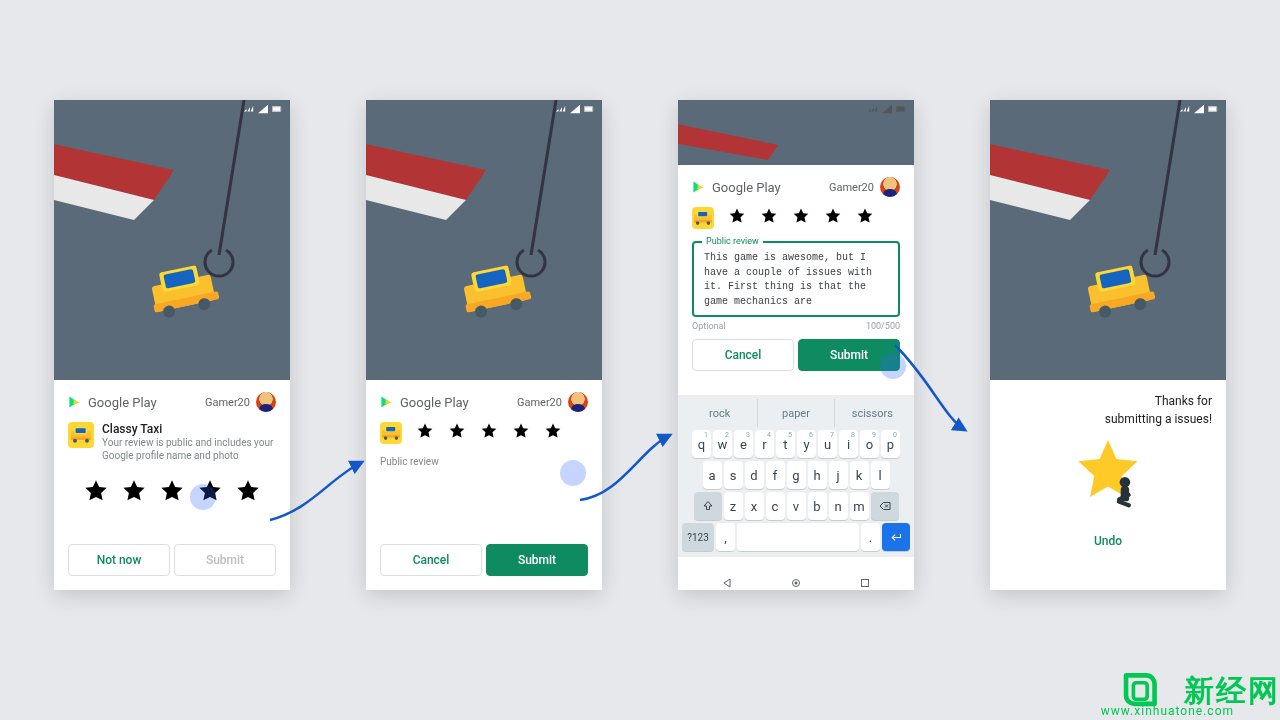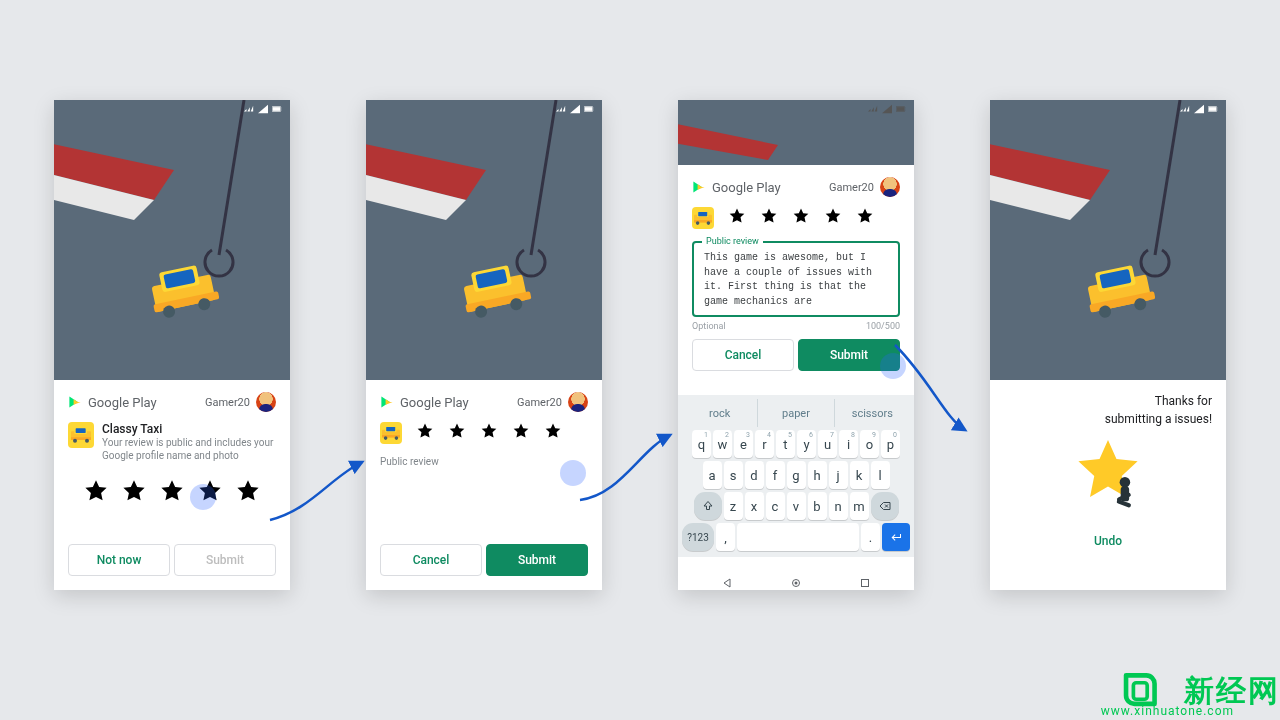--- a/index.html
+++ b/index.html
@@ -52,21 +52,21 @@
   .fieldwrap .text { font-size:10px; color:#3c4043; line-height:1.45;font-family:Liberation Mono, monospace; }
   .counter { display:flex; justify-content:space-between; font-size:9px; color:#9aa0a6; margin-bottom:8px; }
   
   .keyboard { background:#eceff1; padding:4px 4px 6px; }
   .sugg { display:flex; height:28px; }
   .sugg-item { flex:1; display:flex; align-items:center; justify-content:center; font-size:11px; color:#607d8b; border-right:1px solid #cfd8dc; }
   .sugg-item:last-child { border-right:none; }
   .krow { display:flex; justify-content:center; gap:2px; margin-top:3px; }
   .key { background:#fff; border-radius:4px; width:19px; height:28px; display:flex; align-items:center; justify-content:center; font-size:13px; color:#37474f; box-shadow:0 1px 0 rgba(0,0,0,.15); position:relative; }
   .key .num { position:absolute; top:1px; right:3px; font-size:7px; color:#90a4ae; }
-  .key.wide { width:28px; background:#cfd8dc;border-radius:11px; }
+  .key.wide { width:28px; background:#cfd8dc; }
   .key.space { flex:1; background:#fff; }
   .key.enter { width:28px; background:#1a73e8; color:#fff; }
   .navbar { display:flex; justify-content:space-around; align-items:center; height:24px; }
   .navbar svg { width:12px; height:12px; }
   
   .thanks { font-size:12px; text-align:right; color:#202124; line-height:1.5; margin-bottom:12px; }
   .thanksimg { display:flex; justify-content:center; margin-bottom:20px; }
   .undo { text-align:center; color:#0f8b61; font-size:12px; font-weight:500; }
   
   .wm { position:absolute; right:0; bottom:6px; display:flex; align-items:center; gap:23px; font-size:30px; font-weight:700; color:#00c853; letter-spacing:2px; }

